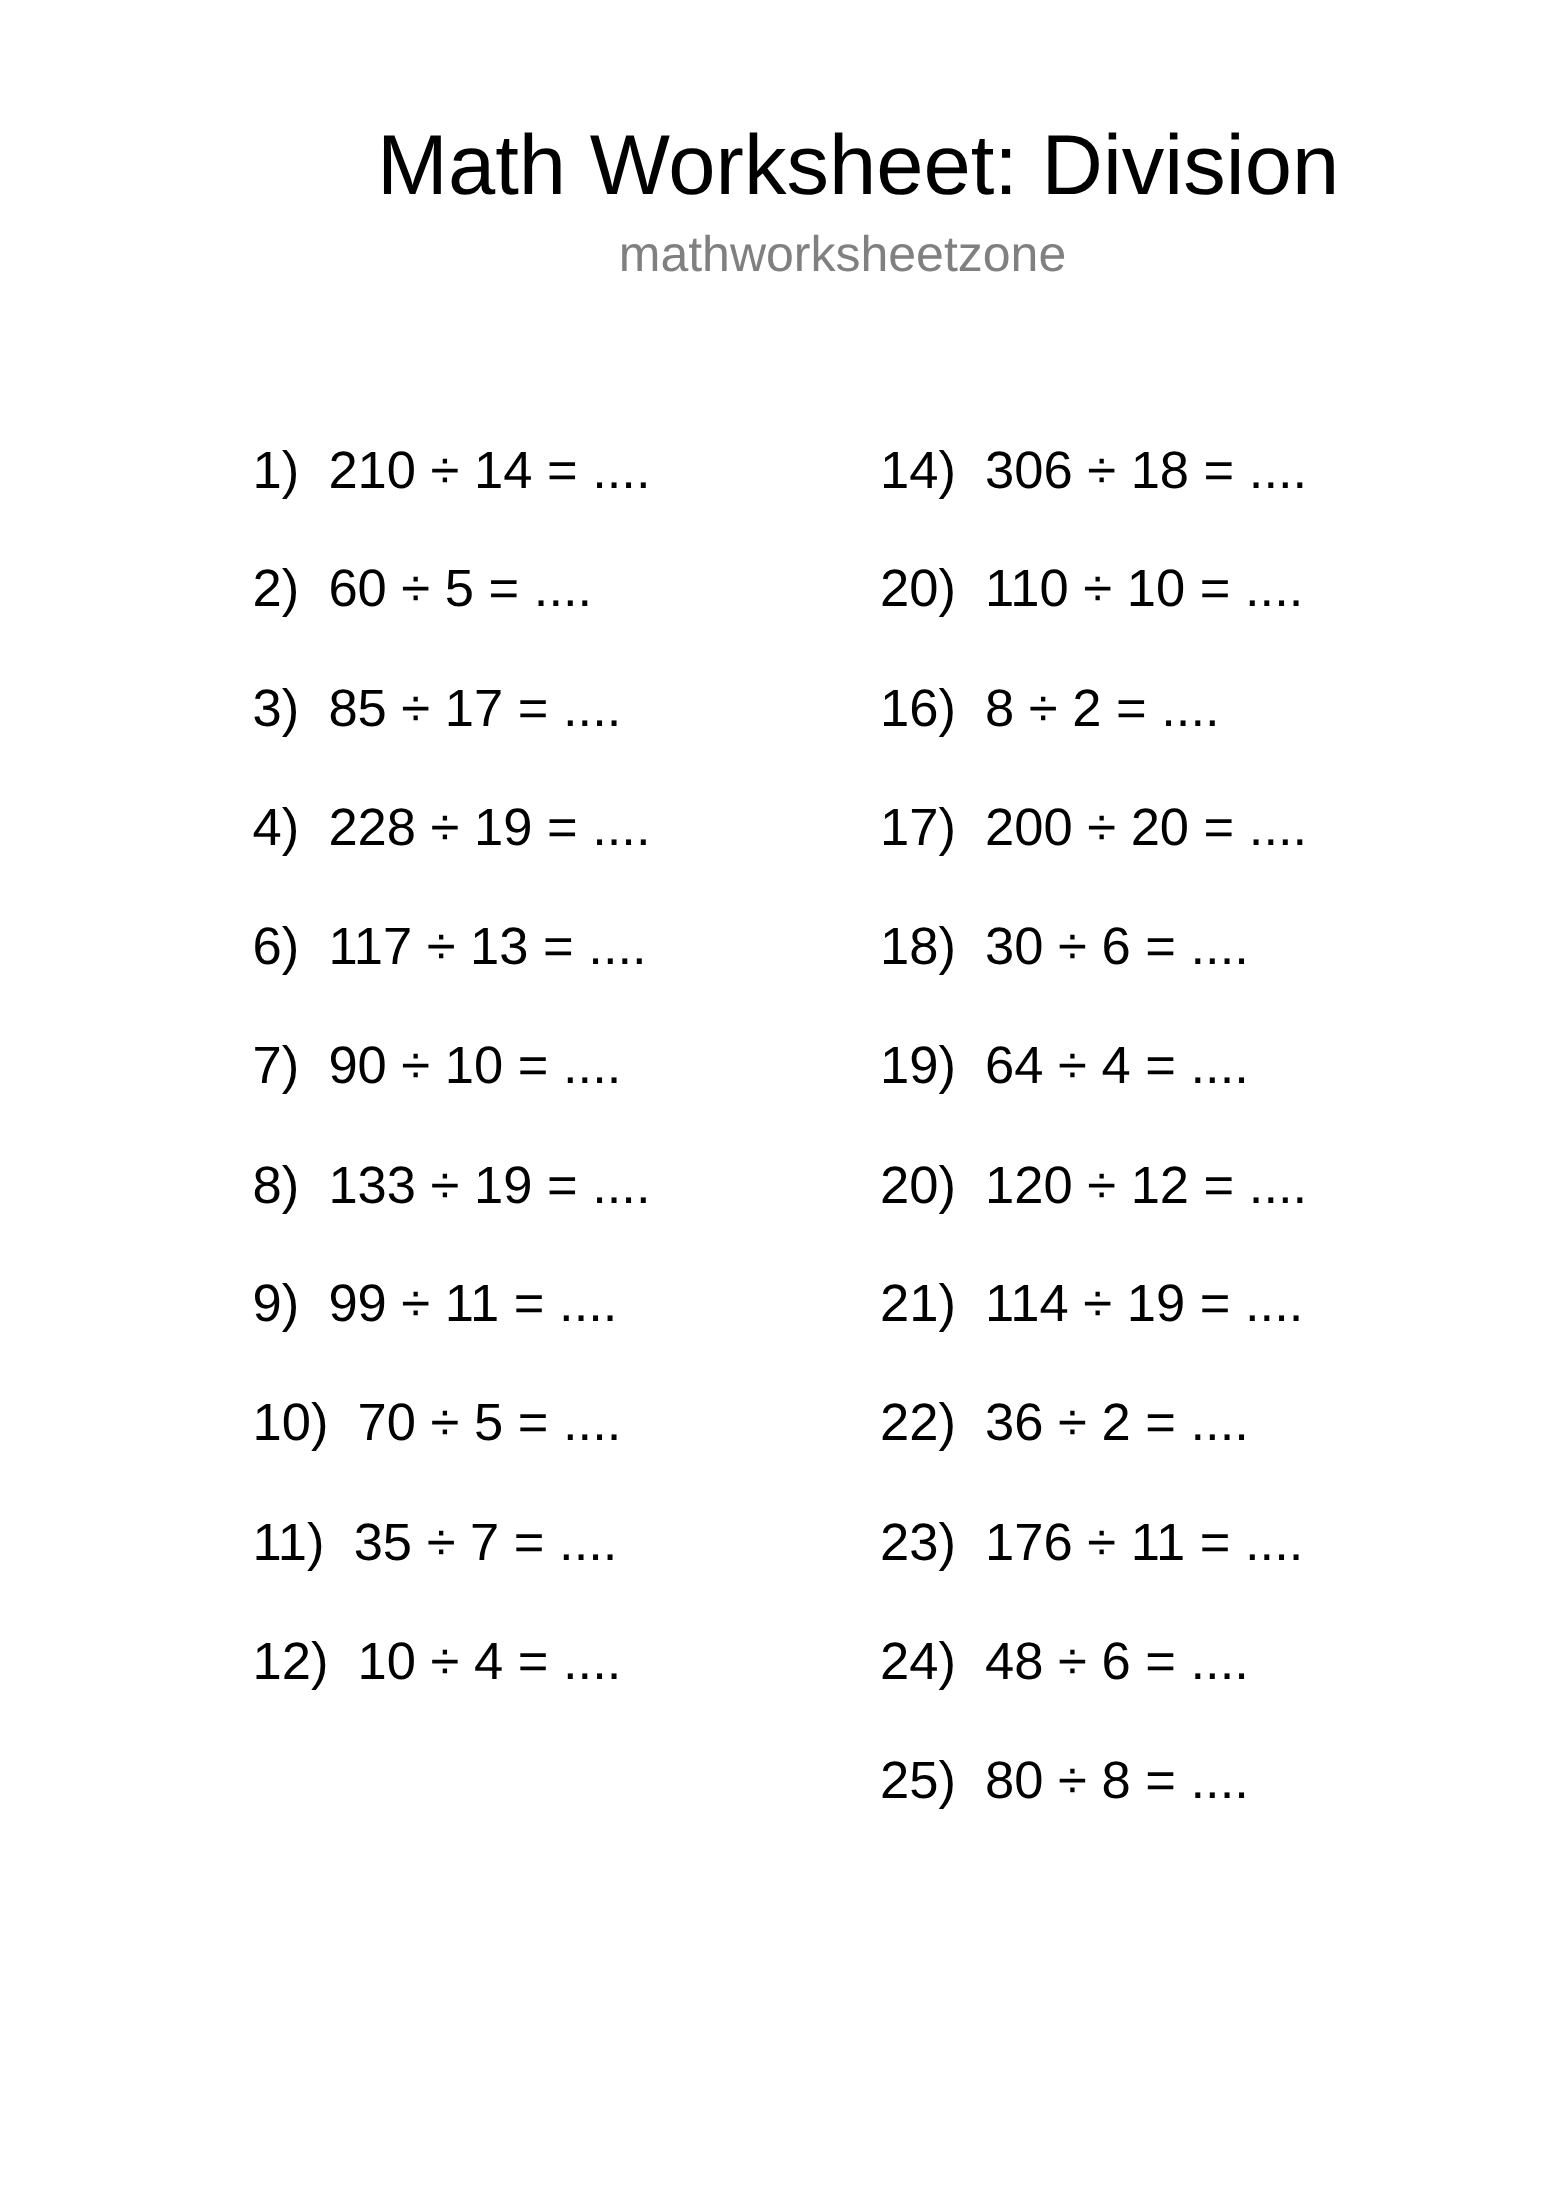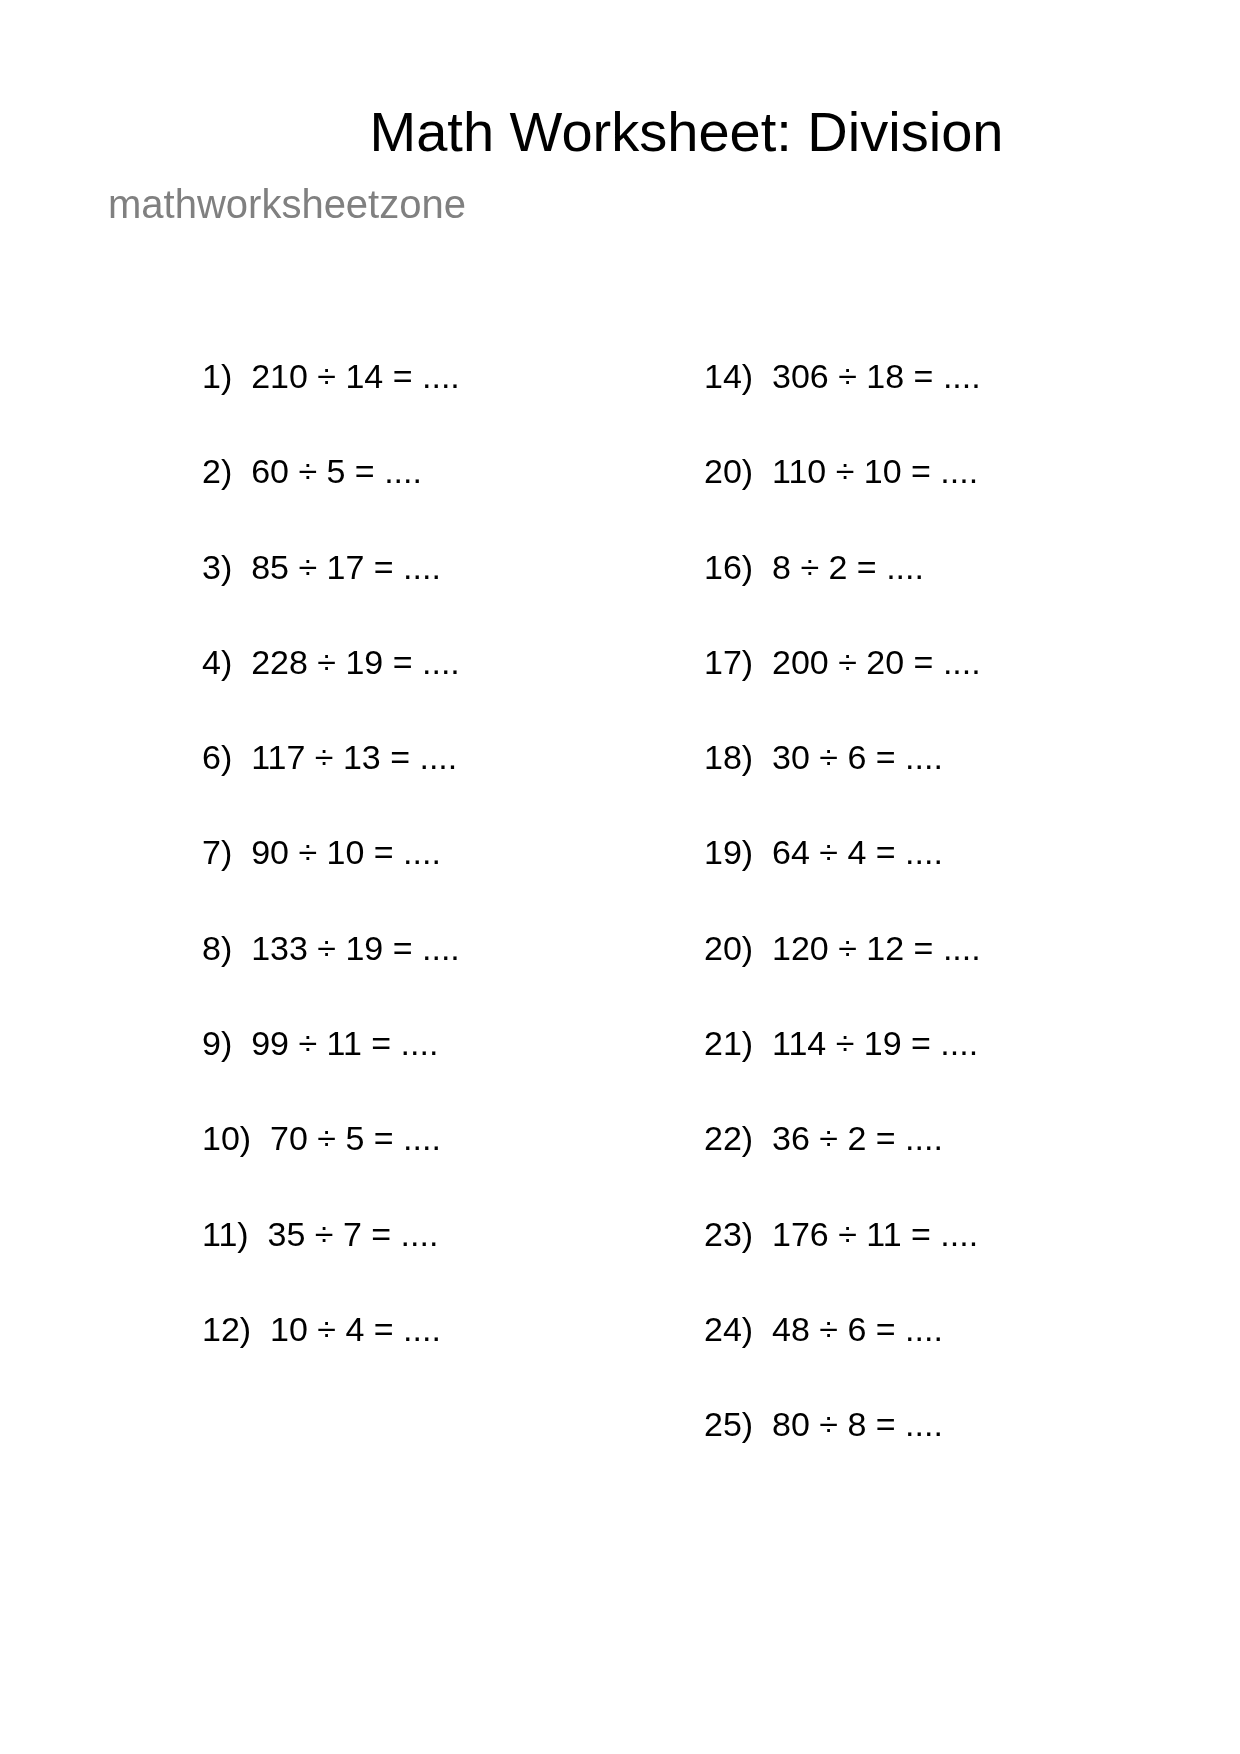--- a/index.html
+++ b/index.html
@@ -16,46 +16,47 @@
       color: #000000;
     }
     .title {
       position: absolute;
       left: 0;
       top: 96px;
       width: 1240px;
       padding-left: 133px;
       box-sizing: border-box;
       text-align: center;
-      font-size: 56px;
+      font-size: 68px;
       line-height: 72px;
       color: #000000;
       white-space: nowrap;
     }
     .subtitle {
       position: absolute;
       left: 0;
       top: 180px;
       width: 1240px;
       padding-left: 108px;
       box-sizing: border-box;
+      text-align: center;
       font-size: 40px;
       line-height: 48px;
       color: #808080;
       white-space: nowrap;
     }
     .column {
       position: absolute;
       top: 348px;
     }
     .col-left { left: 202px; }
     .col-right { left: 704px; }
     .problem {
       height: 95.3px;
-      font-size: 34px;
+      font-size: 42px;
       line-height: 56px;
       white-space: pre;
       color: #000000;
     }
     .problem .num { }
     .problem .expr { }
   </style>
 </head>
 <body>
 

